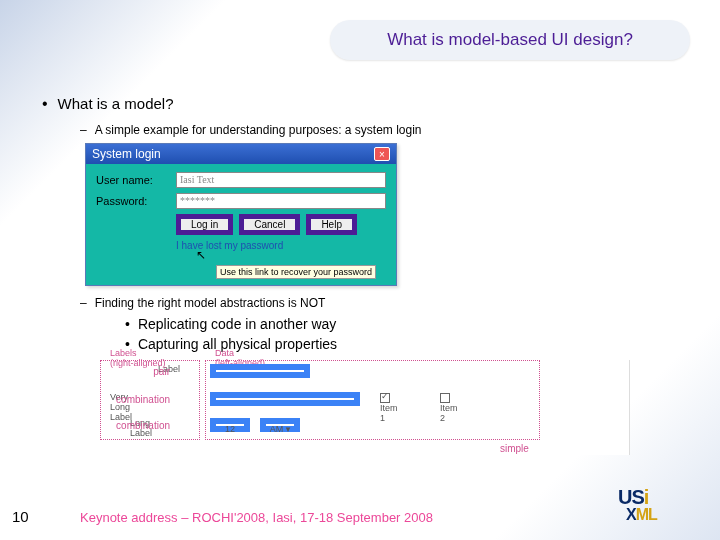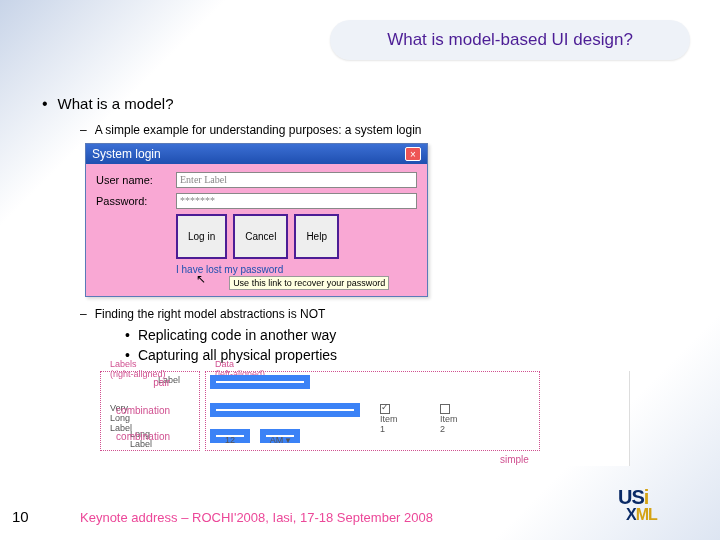--- a/index.html
+++ b/index.html
@@ -30,23 +30,23 @@
   .bullet-l1 { margin-left: 12px; margin-bottom: 10px; }
   .bullet-l1::before { content: "•"; margin-right: 10px; font-size: 16px; }
   .bullet-l2 { margin-left: 50px; margin-bottom: 6px; font-size: 12px; }
   .bullet-l2::before { content: "–"; margin-right: 8px; }
   .bullet-l3 { margin-left: 95px; margin-bottom: 4px; font-size: 14px; }
   .bullet-l3::before { content: "•"; margin-right: 8px; }
 
   
   .login-dialog {
     margin: 6px 16px 10px 55px;
-    width: 343px;
+    width: 312px;
     border: 1px solid #5a7ab8;
-    background: #f9a8d4;
+    background: #14b8a6;
     font-family: Tahoma, sans-serif;
     font-size: 11px;
     box-shadow: 2px 2px 3px rgba(0,0,0,0.15);
   }
   .login-title {
     background: linear-gradient(#3b6fd4, #1f4fb0);
     color: #fff;
     padding: 3px 6px;
     font-size: 12px;
     display: flex; justify-content: space-between; align-items: center;
@@ -59,21 +59,21 @@
   }
   .login-body { padding: 8px 10px 6px 10px; }
   .login-row { display: flex; align-items: center; margin-bottom: 5px; }
   .login-lbl { width: 80px; }
   .login-inp {
     flex:1; height:16px; border:1px solid #888; background:#fff;
     padding:1px 3px; font-size:10px; color:#888; font-family:Tahoma;
   }
   .login-btns { display:flex; gap:6px; margin-left:80px; margin-top:2px;}
   .login-btn {
-    border:2px solid #4c1d95; background:#eee; padding:15px 10px; font-size:10px;
+    border:5px solid #4c1d95; background:#eee; padding:0 10px; font-size:10px;
   }
   .login-link { margin-left:80px; color:#1f4fb0; font-size:10px; margin-top:5px; display:block;}
   .cursor { position:relative; left:100px; top:-3px; font-size:12px;}
   .tooltip {
     margin-left:120px; margin-top:-2px; display:inline-block;
     border:1px solid #999; background:#ffffe1; padding:1px 3px; font-size:9px;
   }
 
   
   .diagram {
@@ -143,21 +143,21 @@
   <div class="bullet-l2"><span>A simple example for understanding purposes: a system login</span></div>
 
   <div class="login-dialog">
     <div class="login-title">
       <span>System login</span>
       <span class="login-close">×</span>
     </div>
     <div class="login-body">
       <div class="login-row">
         <span class="login-lbl">User name:</span>
-        <span class="login-inp">Enter Label</span>
+        <span class="login-inp">Iasi Text</span>
       </div>
       <div class="login-row">
         <span class="login-lbl">Password:</span>
         <span class="login-inp">*******</span>
       </div>
       <div class="login-btns">
         <span class="login-btn">Log in</span>
         <span class="login-btn">Cancel</span>
         <span class="login-btn">Help</span>
       </div>

